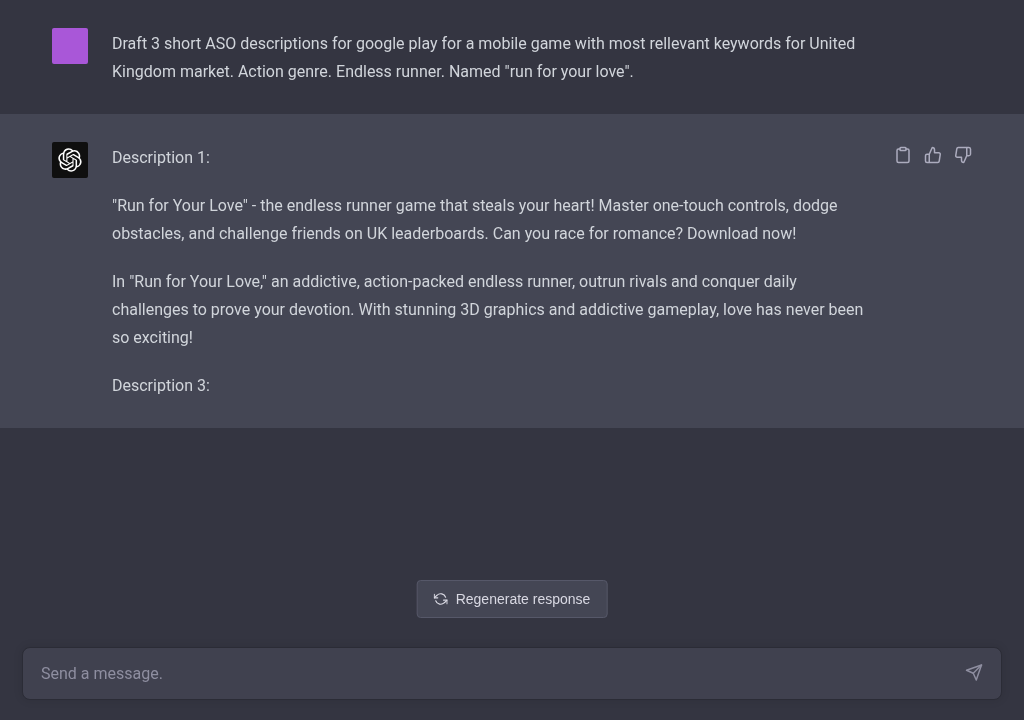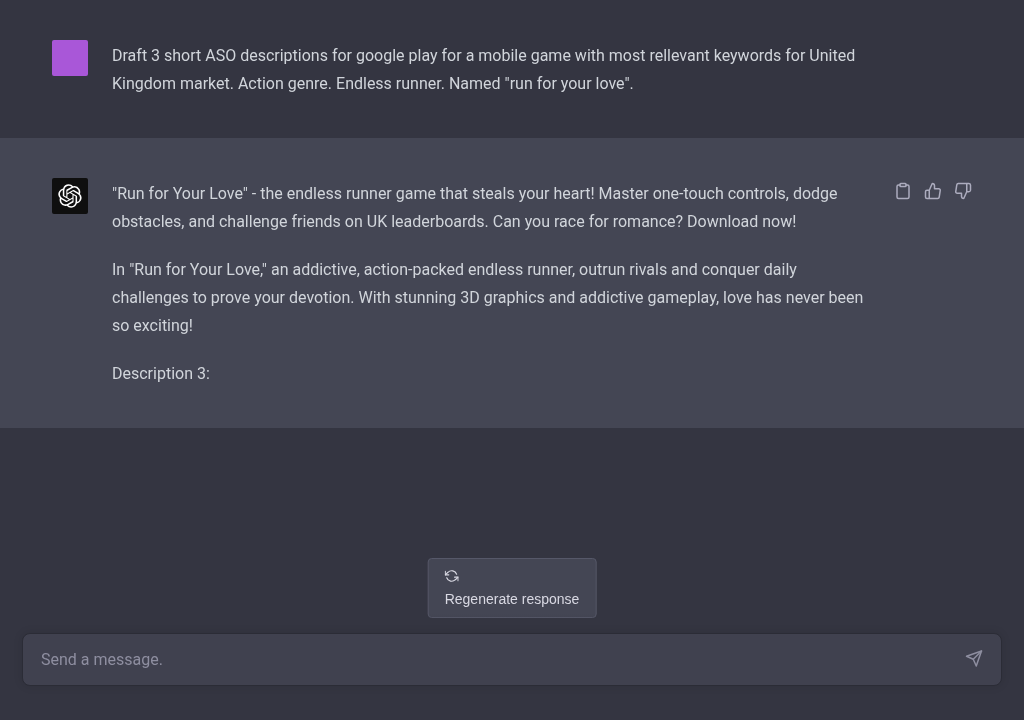--- a/index.html
+++ b/index.html
@@ -26,21 +26,21 @@
     }
     .user-message {
       background-color: #343541;
     }
     .assistant-message {
       background-color: #444654;
     }
     .message-inner {
       display: flex;
       max-width: 960px;
-      margin: 16px auto;
+      margin: 4px auto;
       padding: 0 20px;
       gap: 24px;
     }
     .avatar {
       width: 36px;
       height: 36px;
       flex-shrink: 0;
       border-radius: 2px;
       display: flex;
       align-items: center;
@@ -87,26 +87,26 @@
       left: 50%;
       transform: translateX(-50%);
       background-color: #444654;
       border: 1px solid #565869;
       color: #d9d9e3;
       padding: 10px 16px;
       border-radius: 4px;
       font-size: 14px;
       cursor: pointer;
       display: flex;
+      align-items: center;
       gap: 8px;
-      flex-direction: column;
     }
     .input-area {
       position: absolute;
-      bottom: 14px;
+      bottom: 0;
       left: 0;
       right: 0;
       padding: 20px;
       background: linear-gradient(180deg, rgba(53,55,64,0), #343541 50%);
       text-decoration: underline;
     }
     .input-wrapper {
       max-width: 980px;
       margin: 0 auto;
       position: relative;
@@ -156,20 +156,21 @@
   </div>
 
   <div class="message-row assistant-message">
     <div class="message-inner">
       <div class="avatar assistant-avatar">
         <svg width="24" height="24" viewBox="0 0 41 41" fill="none" xmlns="http://www.w3.org/2000/svg">
           <path d="M37.532 16.87a9.963 9.963 0 0 0-.856-8.184 10.078 10.078 0 0 0-10.855-4.835A9.964 9.964 0 0 0 18.306.5a10.079 10.079 0 0 0-9.614 6.977 9.967 9.967 0 0 0-6.664 4.834 10.08 10.08 0 0 0 1.24 11.817 9.965 9.965 0 0 0 .856 8.185 10.079 10.079 0 0 0 10.855 4.835 9.965 9.965 0 0 0 7.516 3.35 10.078 10.078 0 0 0 9.617-6.981 9.967 9.967 0 0 0 6.663-4.834 10.079 10.079 0 0 0-1.243-11.813ZM22.498 37.886a7.474 7.474 0 0 1-4.799-1.735c.061-.033.168-.091.237-.134l7.964-4.6a1.294 1.294 0 0 0 .655-1.134V19.054l3.366 1.944a.12.12 0 0 1 .066.092v9.299a7.505 7.505 0 0 1-7.49 7.496ZM6.392 31.006a7.471 7.471 0 0 1-.894-5.023c.06.036.162.099.237.141l7.964 4.6a1.297 1.297 0 0 0 1.308 0l9.724-5.614v3.888a.12.12 0 0 1-.048.103l-8.051 4.649a7.504 7.504 0 0 1-10.24-2.744ZM4.297 13.62A7.469 7.469 0 0 1 8.2 10.333c0 .068-.004.19-.004.274v9.201a1.294 1.294 0 0 0 .654 1.132l9.723 5.614-3.366 1.944a.12.12 0 0 1-.114.01L7.04 23.856a7.504 7.504 0 0 1-2.743-10.237Zm27.658 6.437-9.724-5.615 3.367-1.943a.121.121 0 0 1 .113-.01l8.052 4.648a7.498 7.498 0 0 1-1.158 13.528v-9.476a1.293 1.293 0 0 0-.65-1.132Zm3.35-5.043c-.059-.037-.162-.099-.236-.141l-7.965-4.6a1.298 1.298 0 0 0-1.308 0l-9.723 5.614v-3.888a.12.12 0 0 1 .048-.103l8.05-4.645a7.497 7.497 0 0 1 11.135 7.763Zm-21.063 6.929-3.367-1.944a.12.12 0 0 1-.065-.092v-9.299a7.497 7.497 0 0 1 12.293-5.756 6.94 6.94 0 0 0-.236.134l-7.965 4.6a1.294 1.294 0 0 0-.654 1.132l-.006 11.225Zm1.829-3.943 4.33-2.501 4.332 2.5v5l-4.331 2.5-4.331-2.5V18Z" fill="white"></path>
         </svg>
       </div>
       <div class="message-content">
+        <p>Description 1:</p>
         <p>"Run for Your Love" - the endless runner game that steals your heart! Master one-touch controls, dodge obstacles, and challenge friends on UK leaderboards. Can you race for romance? Download now!</p>
         <p>In "Run for Your Love," an addictive, action-packed endless runner, outrun rivals and conquer daily challenges to prove your devotion. With stunning 3D graphics and addictive gameplay, love has never been so exciting!</p>
         <p>Description 3:</p>
       </div>
       <div class="message-actions">
         <button class="action-btn">
           <svg width="18" height="18" viewBox="0 0 24 24" fill="none" stroke="currentColor" stroke-width="2" stroke-linecap="round" stroke-linejoin="round">
               <path d="M16 4h2a2 2 0 0 1 2 2v14a2 2 0 0 1-2 2H6a2 2 0 0 1-2-2V6a2 2 0 0 1 2-2h2"></path>
               <rect x="8" y="2" width="8" height="4" rx="1" ry="1"></rect>
             </svg>

